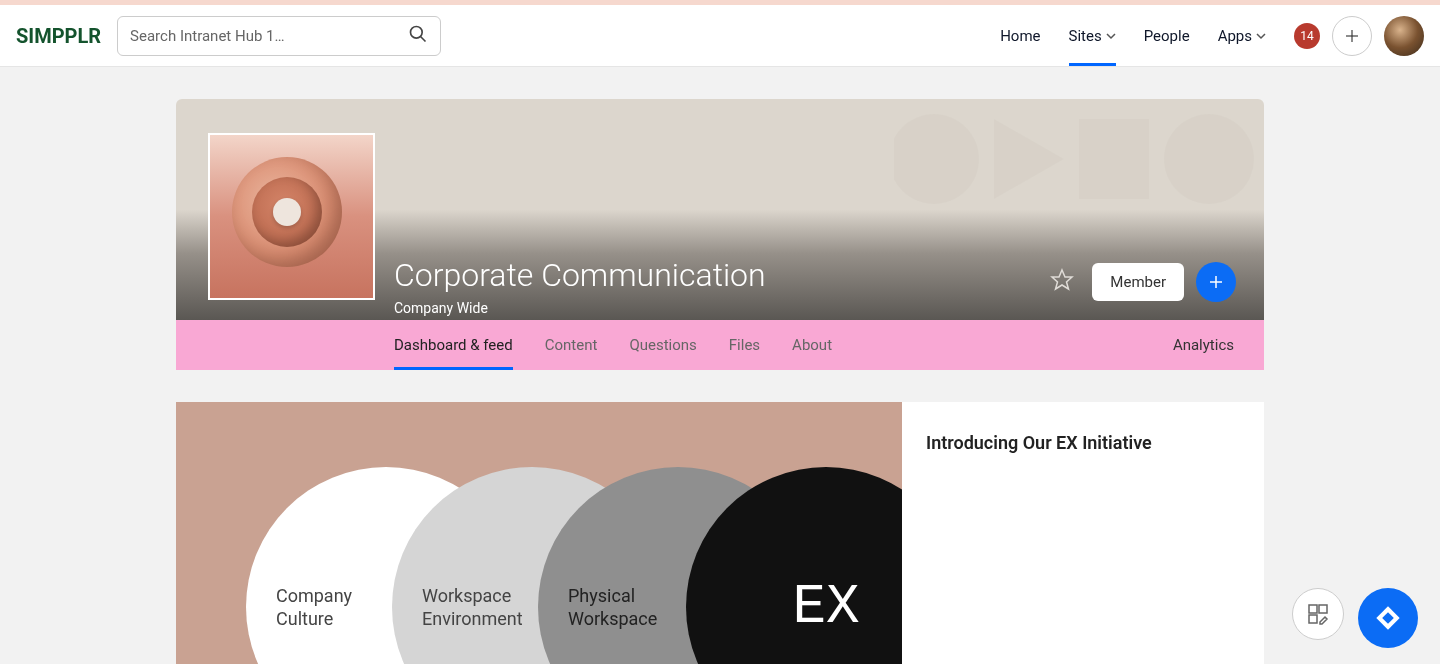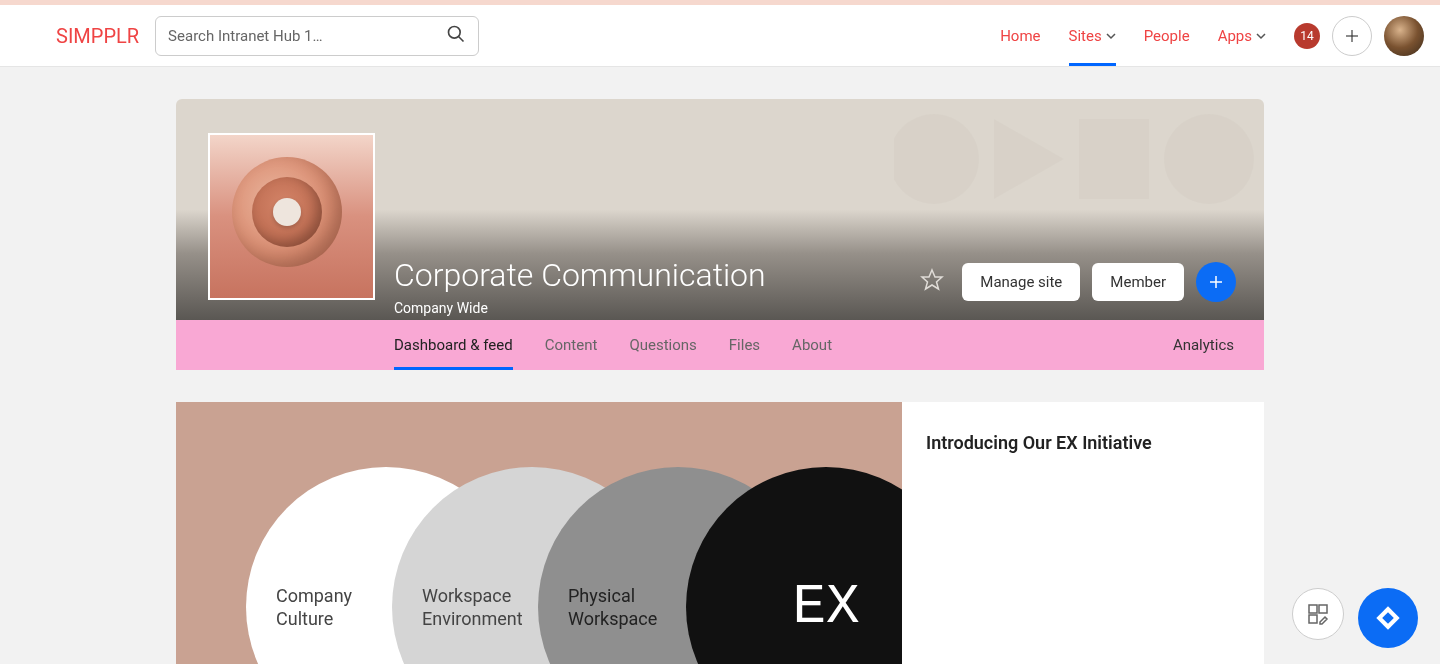--- a/index.html
+++ b/index.html
@@ -1,25 +1,25 @@
 <!DOCTYPE html>
 <html><head>
 <meta charset="utf-8">
 <style>
 *{box-sizing:border-box;margin:0;padding:0;font-family:-apple-system,BlinkMacSystemFont,"Segoe UI",Roboto,Helvetica,Arial,sans-serif;}
 body{background:#f2f2f2;width:1440px;height:664px;overflow:hidden;}
 .topbar-accent{height:5px;background:#f6d8ce;}
 .header{height:62px;background:#fff;display:flex;align-items:center;padding:0 16px;border-bottom:1px solid #e5e5e5;}
-.logo{font-weight:400;font-size:20px;color:#ef4444;letter-spacing:0px;margin-right:16px;cursor:pointer;margin-left:40px;}
+.logo{font-weight:700;font-size:20px;color:#14532d;letter-spacing:0px;margin-right:16px;cursor:pointer;}
 .search-wrap{width:324px;height:40px;border:1px solid #ccc;border-radius:6px;display:flex;align-items:center;padding:0 12px;margin-left:0;}
 .search-input{flex:1;border:none;outline:none;font-size:15px;color:#333;}
 .search-input::placeholder{color:#666;}
 .search-icon svg{width:20px;height:20px;stroke:#444;}
 .nav{margin-left:auto;display:flex;align-items:center;height:100%;}
-.nav-item{height:100%;display:flex;align-items:center;font-size:15px;color:#ef4444;padding:0 14px;cursor:pointer;position:relative;}
+.nav-item{height:100%;display:flex;align-items:center;font-size:15px;color:#0f172a;padding:0 14px;cursor:pointer;position:relative;}
 .nav-item.active::after{content:'';position:absolute;bottom:0;left:14px;right:14px;height:3px;background:#0066ff;}
 .chev-down{margin-left:4px;}
 .chev-down svg{width:10px;height:10px;stroke:#555;}
 .badge{background:#b83a2e;color:#fff;border-radius:50%;width:26px;height:26px;display:flex;align-items:center;justify-content:center;font-size:12px;margin-left:14px;cursor:pointer;}
 .add-global{width:40px;height:40px;border:1px solid #ccc;border-radius:50%;display:flex;align-items:center;justify-content:center;margin-left:12px;cursor:pointer;}
 .add-global svg{width:18px;height:18px;stroke:#333;}
 .avatar{width:40px;height:40px;border-radius:50%;background:radial-gradient(circle at 40% 35%, #d9b38c 0%, #7a5230 50%, #3a2a1a 100%);margin-left:12px;cursor:pointer;}
 .content-wrap{width:1088px;margin:32px auto 0 auto;}
 .hero{position:relative;height:221px;border-radius:6px 6px 0 0;overflow:visible;background:linear-gradient(to bottom,#dcd6cd 0%,#dcd6cd 50%,#969089 70%,#5a5753 100%);}
 .hero-shapes{position:absolute;top:10px;right:10px;opacity:0.2;}
@@ -124,21 +124,20 @@
     <div class="hero-text">
       <div class="hero-title">Corporate Communication</div>
       <div class="hero-sub">Company Wide</div>
     </div>
     <div class="hero-actions">
       <span class="star-btn">
         <span class="star-icon"><svg viewBox="0 0 24 24">
               <polygon points="12,2 15,9 22,9 16.5,14 18.5,21 12,17 5.5,21 7.5,14 2,9 9,9"></polygon>
             </svg></span>
       </span>
-      <button class="btn-white">Manage site</button>
       <button class="btn-white">Member</button>
       <div class="btn-round">
         <svg viewBox="0 0 24 24" fill="none" stroke-width="2">
             <line x1="12" y1="4" x2="12" y2="20"></line>
             <line x1="4" y1="12" x2="20" y2="12"></line>
           </svg>
       </div>
     </div>
   </div>
 

